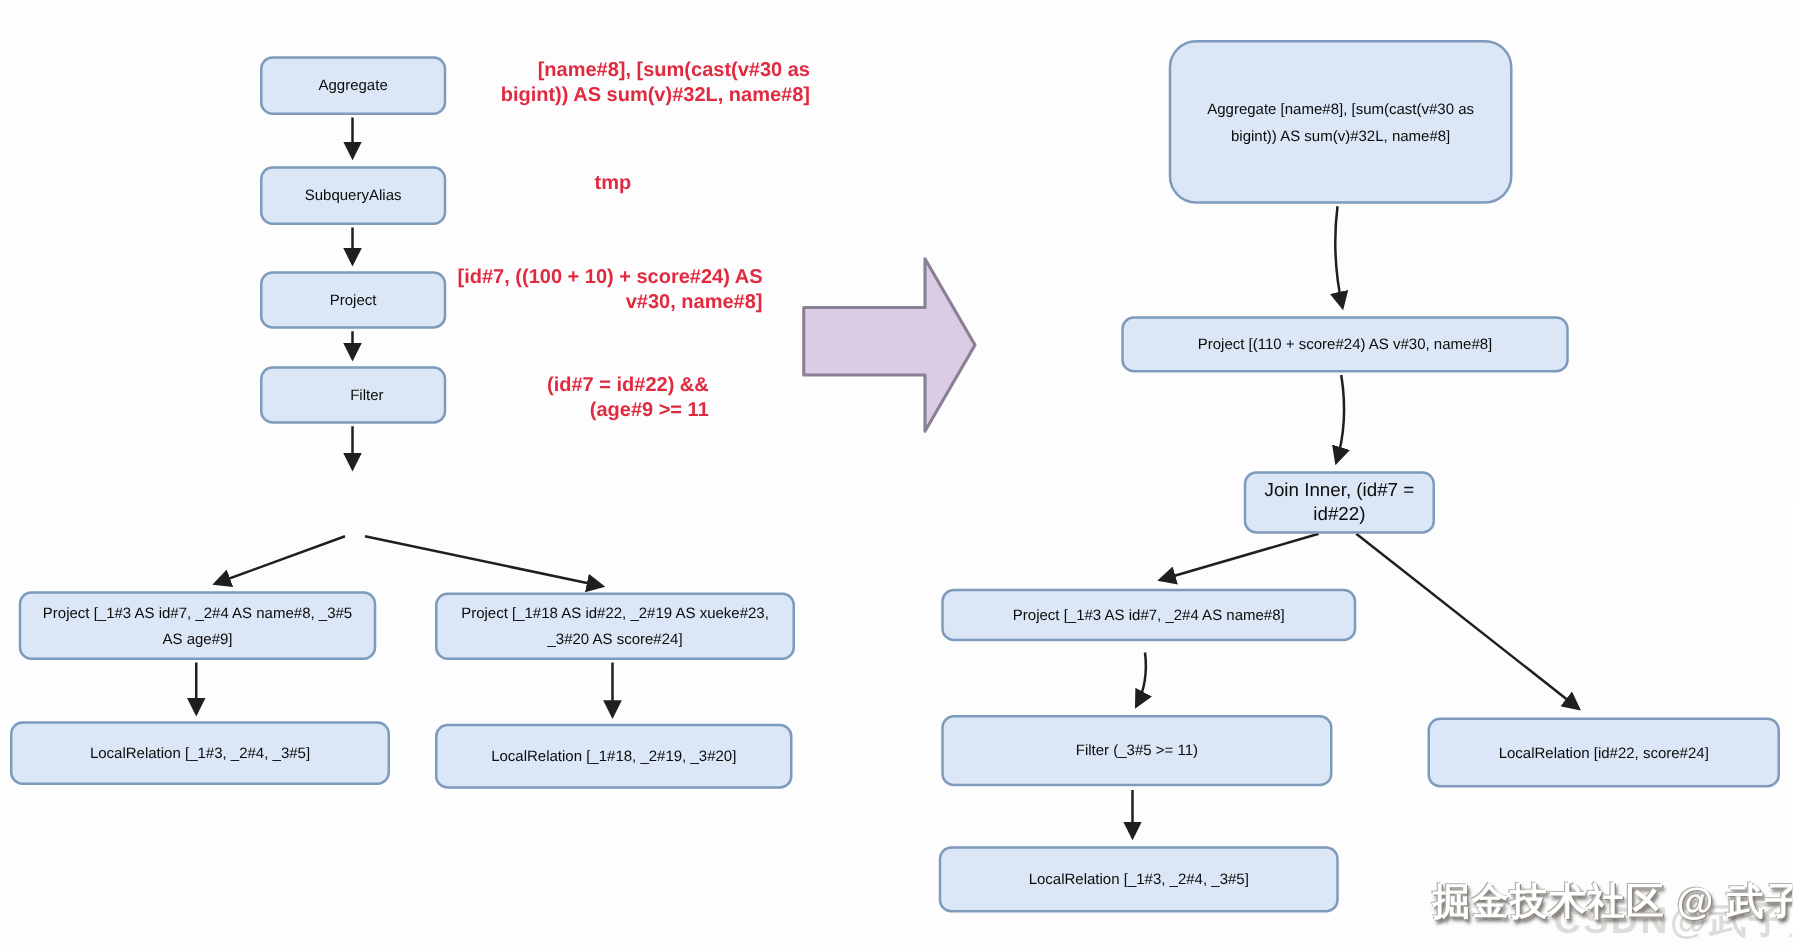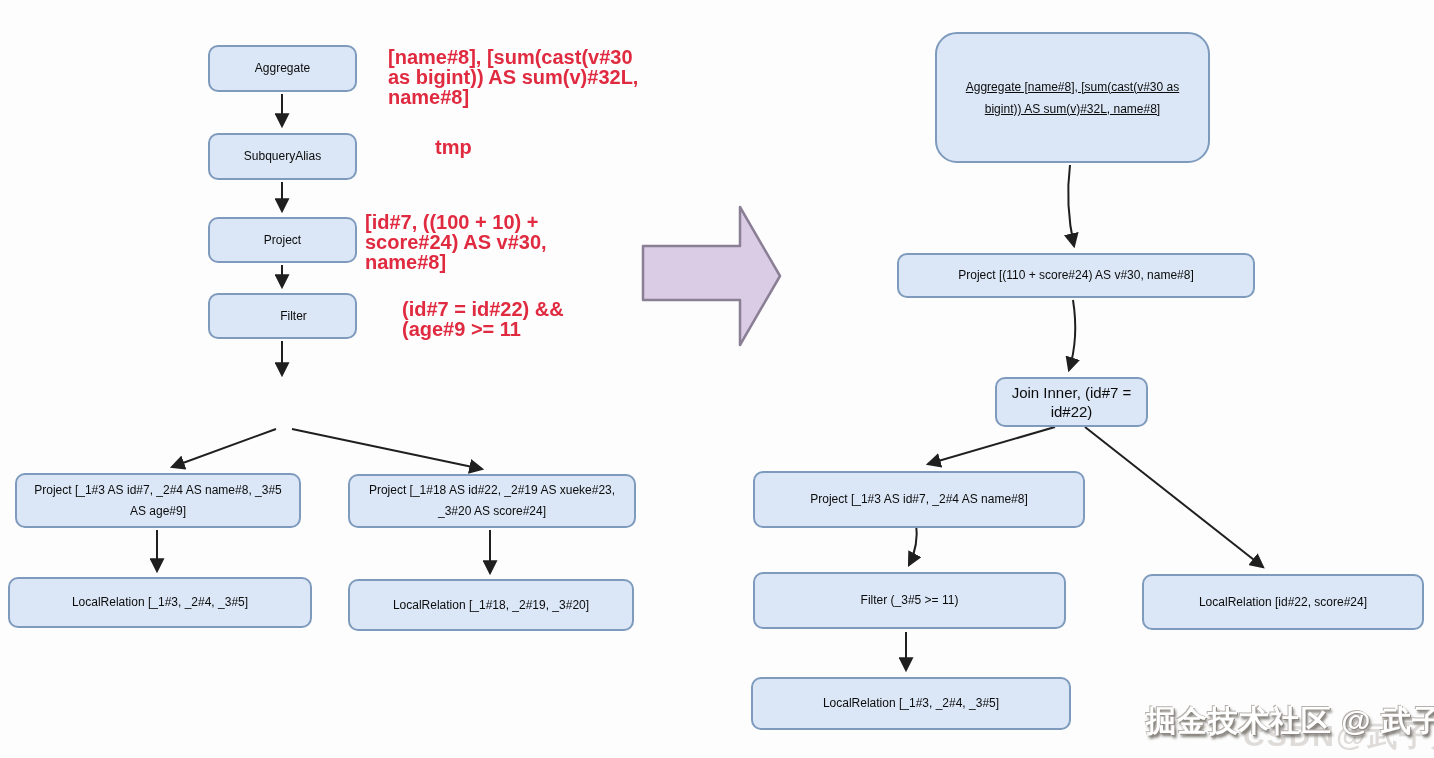--- a/index.html
+++ b/index.html
@@ -21,23 +21,23 @@
     font-size:12px;
     line-height:21px;
     box-sizing:border-box;
     padding:3px 10px;
   }
   .node.big-radius{border-radius:22px;}
   .annotation{
     position:absolute;
     color:#e02a40;
     font-weight:600;
-    font-size:20px;
+    font-size:16px;
     line-height:20px;
-    text-align:left;
+    text-align:right;
   }
   svg.edges{position:absolute;left:0;top:0;pointer-events:none;}
   .edge{stroke:#1f1f1f;stroke-width:2;fill:none;}
   .watermark-primary{
     position:absolute;
     left:1146px;top:701px;
     font-size:30px;font-weight:700;
     color:#ffffff;
     text-shadow:-1px -1px 0 #b5b0ab, 1px 1px 0 #8d8882, 2px 3px 3px #6e6a64;
     white-space:nowrap;
@@ -102,27 +102,27 @@
   <div class="node" style="left:348px;top:579px;width:286px;height:52px;">LocalRelation [_1#18, _2#19, _3#20]</div>
 
   <div class="annotation" style="left:388px;top:47px;width:260px;">[name#8], [sum(cast(v#30 as bigint)) AS sum(v)#32L, name#8]</div>
 
   <div class="annotation" style="left:435px;top:137px;width:70px;">tmp</div>
 
   <div class="annotation" style="left:365px;top:212px;width:245px;">[id#7, ((100 + 10) + score#24) AS v#30, name#8]</div>
 
   <div class="annotation" style="left:402px;top:299px;width:165px;">(id#7 = id#22) &amp;&amp; (age#9 &gt;= 11</div>
 
-  <div class="node big-radius" style="left:935px;top:32px;width:275px;height:131px;line-height:22px;padding:6px 16px;text-decoration:underline;">Aggregate [name#8], [sum(cast(v#30 as bigint)) AS sum(v)#32L, name#8]</div>
+  <div class="node big-radius" style="left:935px;top:32px;width:275px;height:131px;line-height:22px;padding:6px 16px;">Aggregate [name#8], [sum(cast(v#30 as bigint)) AS sum(v)#32L, name#8]</div>
 
   <div class="node" style="left:897px;top:253px;width:358px;height:45px;">Project [(110 + score#24) AS v#30, name#8]</div>
 
   <div class="node" style="left:995px;top:377px;width:153px;height:50px;font-size:15px;line-height:19px;padding:20px 6px;">Join Inner, (id#7 = id#22)</div>
 
-  <div class="node" style="left:753px;top:471px;width:332px;height:57px;">Project [_1#3 AS id#7, _2#4 AS name#8]</div>
+  <div class="node" style="left:753px;top:471px;width:332px;height:42px;">Project [_1#3 AS id#7, _2#4 AS name#8]</div>
 
   <div class="node" style="left:753px;top:572px;width:313px;height:57px;">Filter (_3#5 &gt;= 11)</div>
 
   <div class="node" style="left:1142px;top:574px;width:282px;height:56px;">LocalRelation [id#22, score#24]</div>
 
   <div class="node" style="left:751px;top:677px;width:320px;height:53px;">LocalRelation [_1#3, _2#4, _3#5]</div>
 
   <div class="watermark-secondary">CSDN@武子康</div>
   <div class="watermark-primary">掘金技术社区 @ 武子康</div>
 

